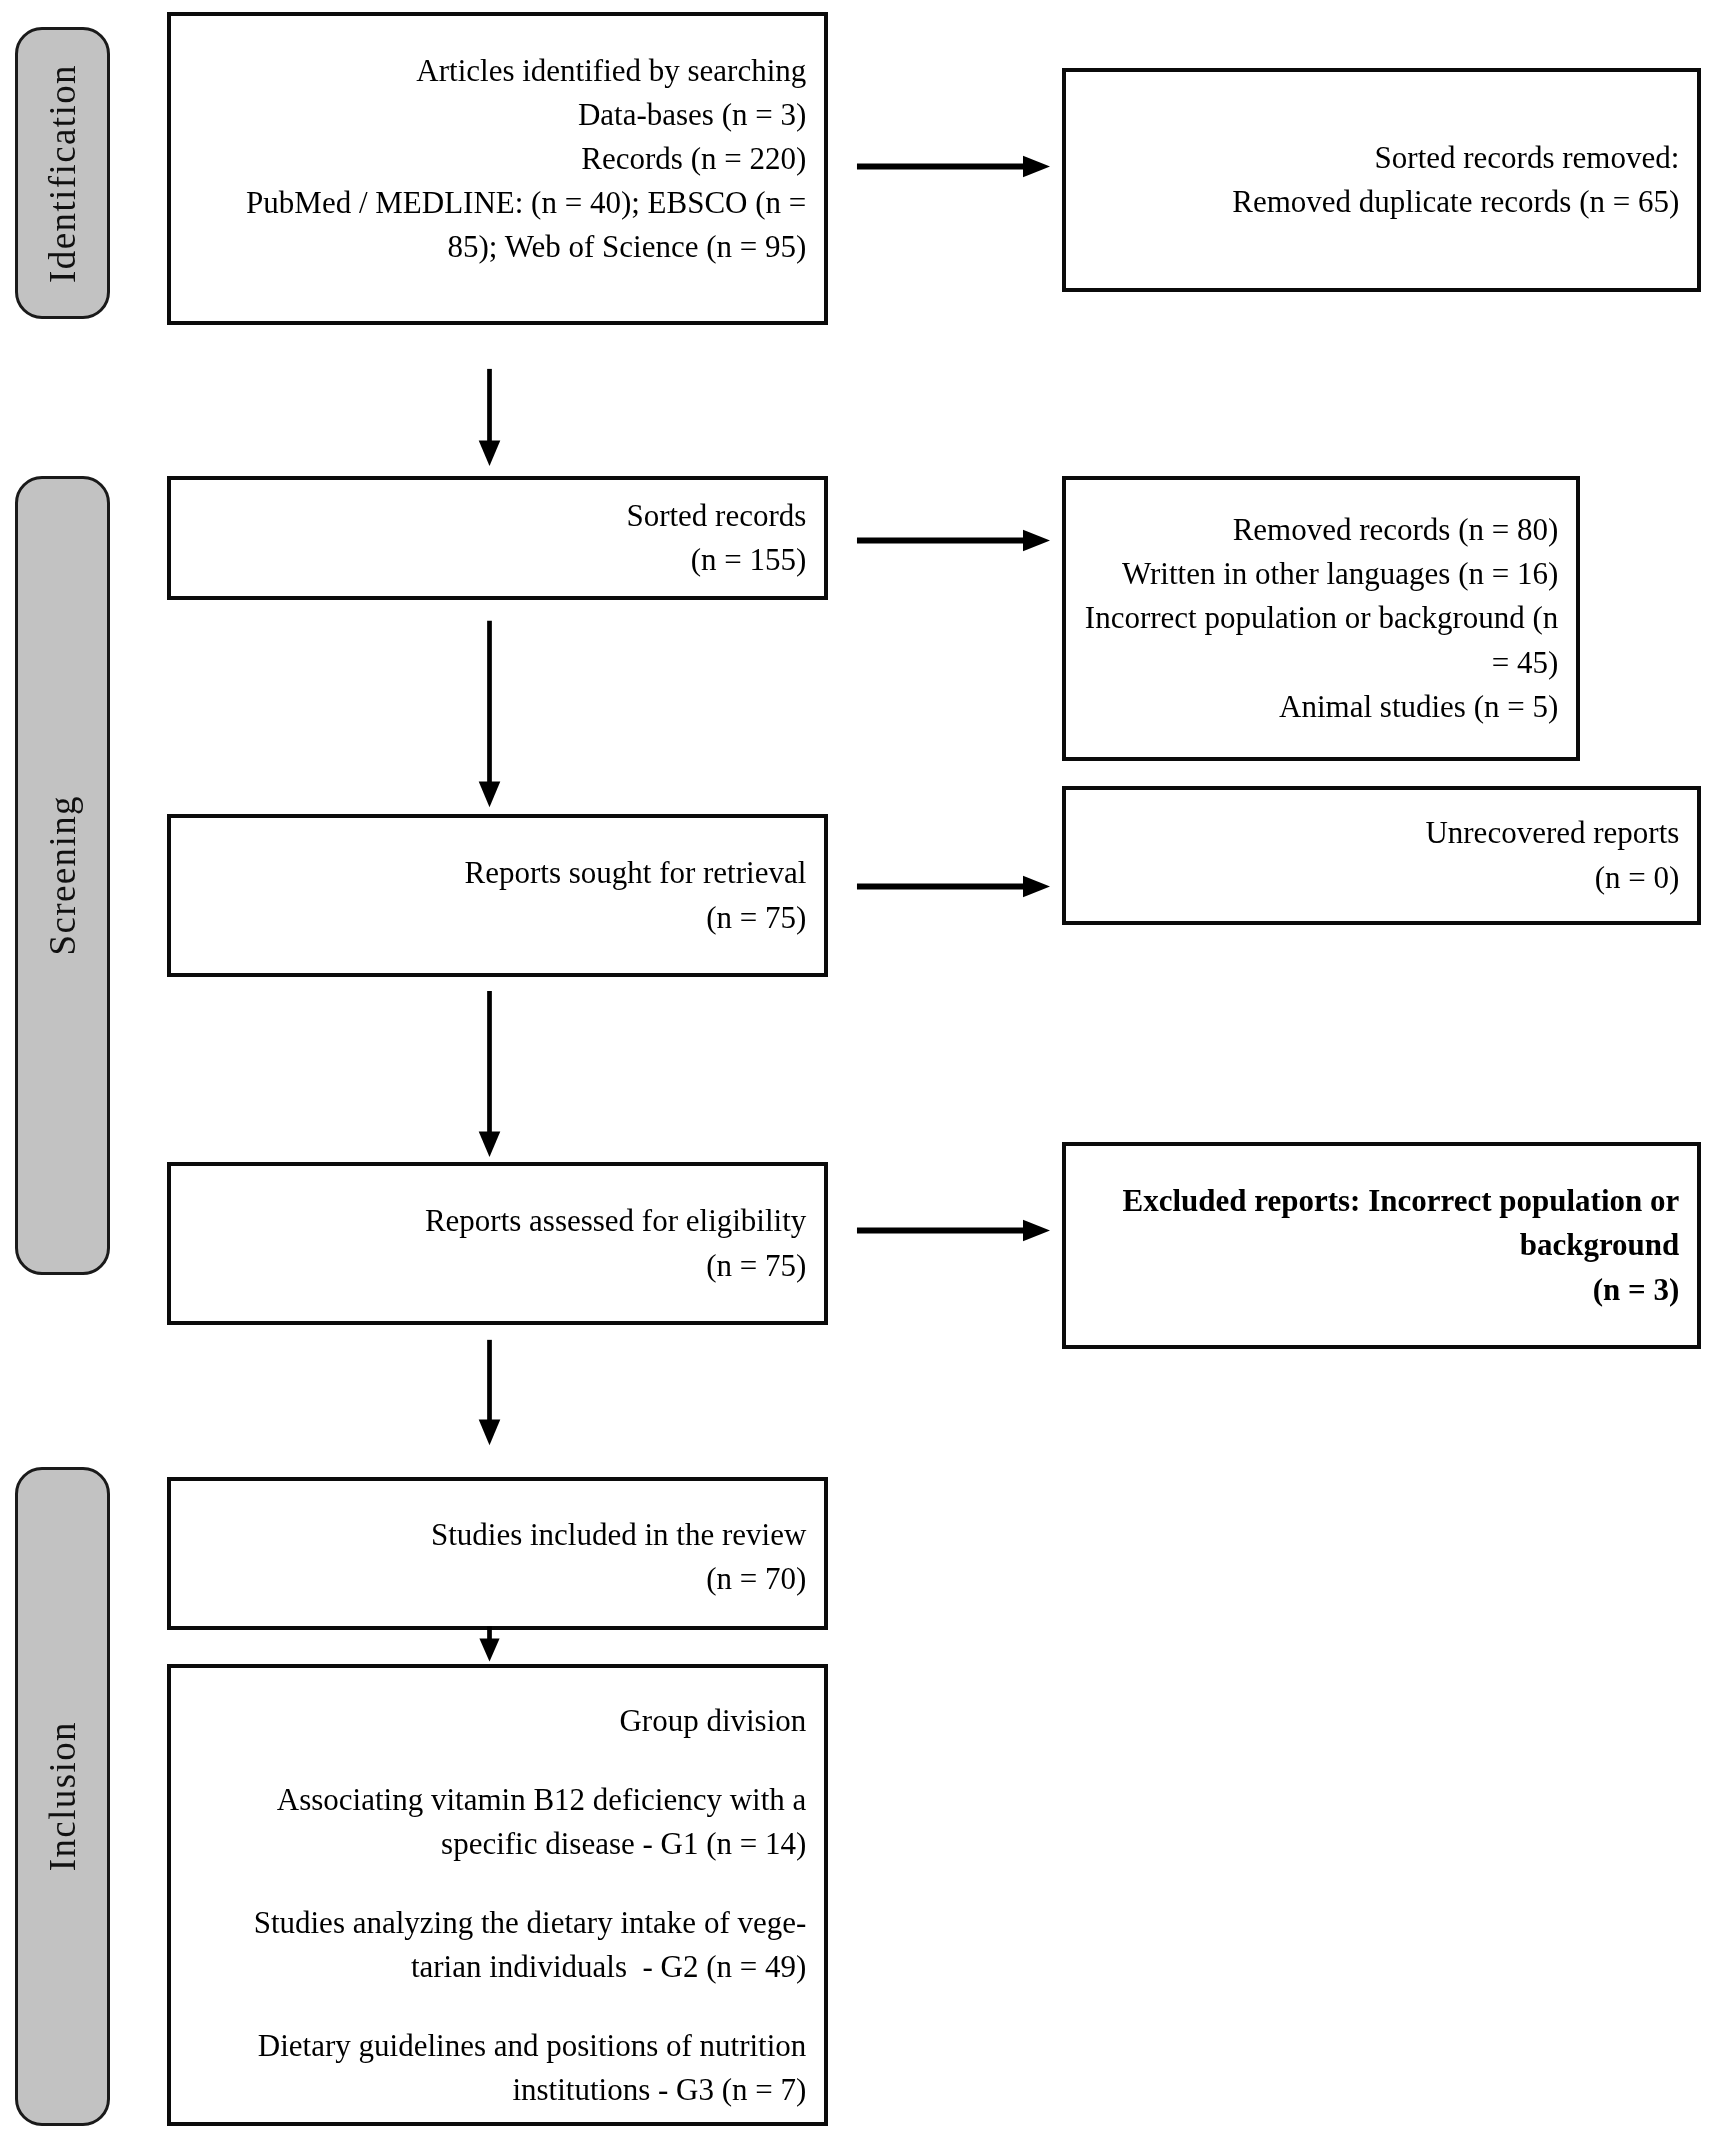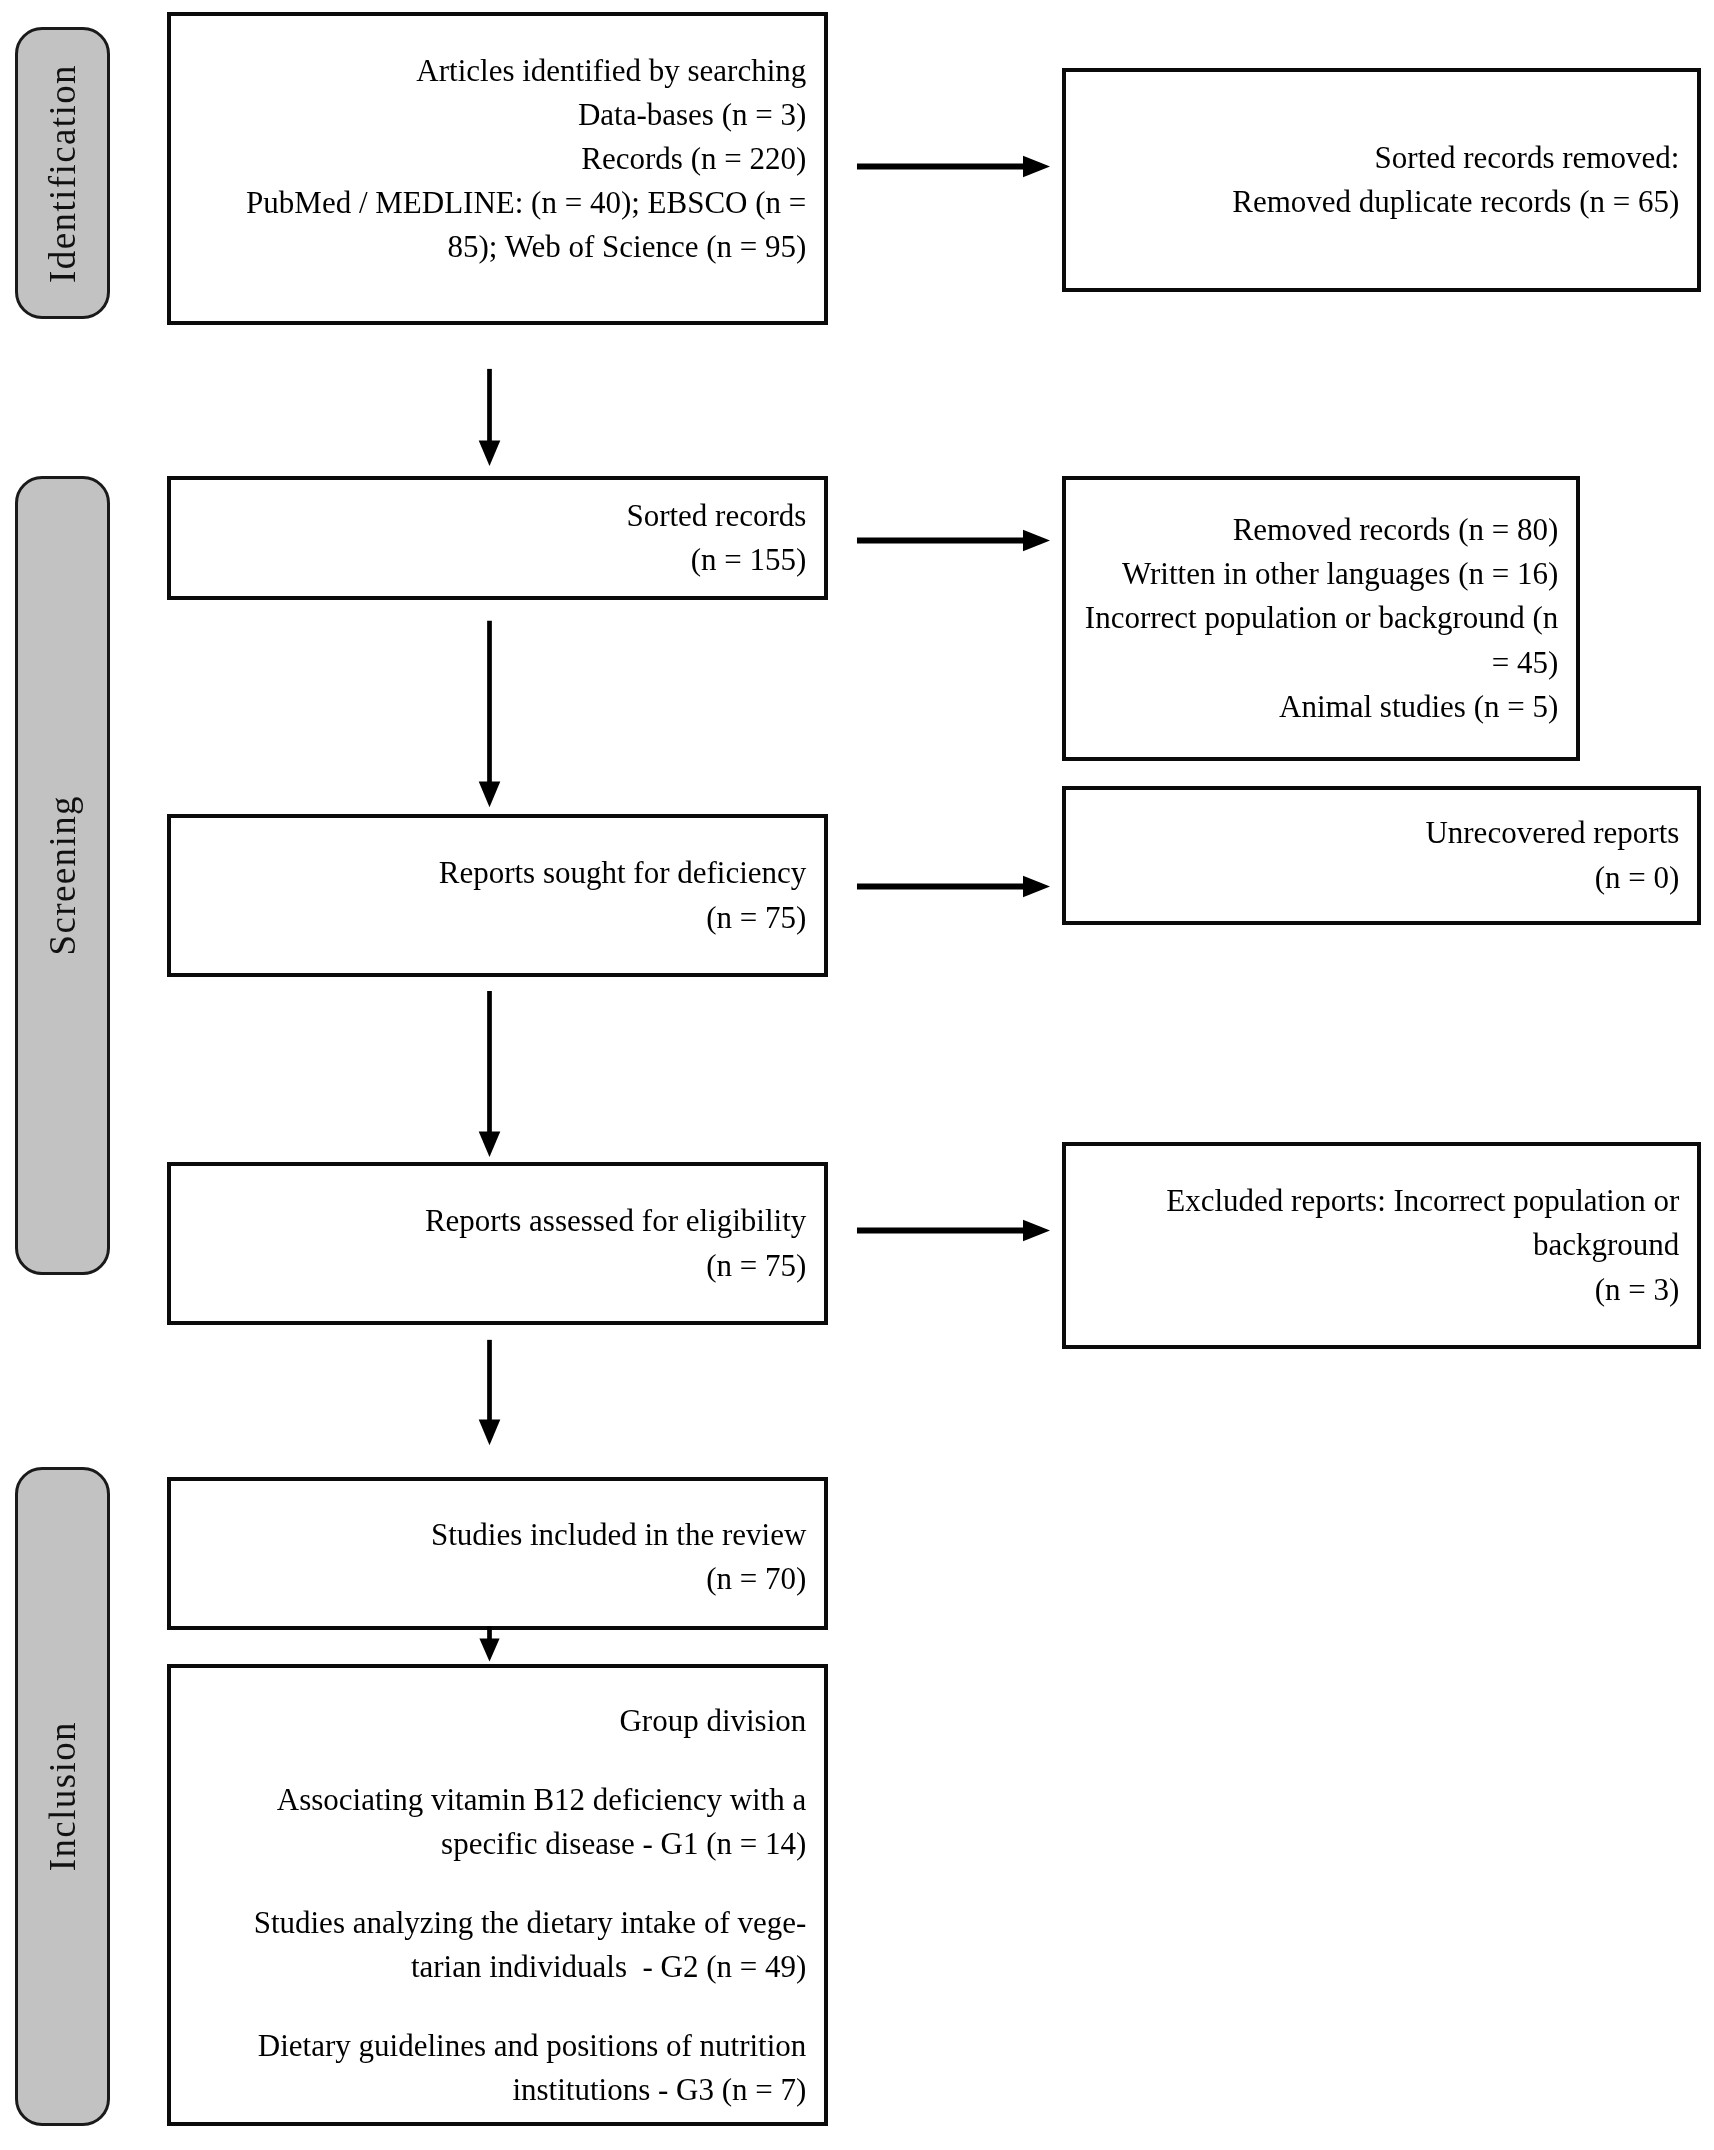--- a/index.html
+++ b/index.html
@@ -77,21 +77,21 @@
   #box-sorted       { left: 167px; top: 476px;  width: 661px;  height: 124px; }
   #box-sought       { left: 167px; top: 814px; width: 661px;  height: 163px; }
   #box-assessed     { left: 167px; top: 1162px; width: 661px;  height: 163px; }
   #box-included     { left: 167px; top: 1460px; width: 661px;  height: 153px; }
   #box-groups       { left: 167px; top: 1664px; width: 661px;  height: 462px; }
 
   
   #box-dup-removed  { left: 1062px; top: 68px;  width: 639px; height: 224px; }
   #box-removed      { left: 1062px; top: 476px;  width: 518px; height: 285px; }
   #box-unrecovered  { left: 1062px; top: 786px; width: 639px; height: 139px; }
-  #box-excluded     { left: 1062px; top: 1142px; width: 639px; height: 207px; }
+  #box-excluded     { left: 1062px; top: 1142px; width: 639px; height: 207px; font-weight: bold; }
 
   
   .arrow { position: absolute; }
   .arrow svg { display: block; overflow: visible; }
 
   #arrow-h-1 { left: 855px; top: 153px; }
   #arrow-h-2 { left: 855px; top: 527px; }
   #arrow-h-3 { left: 855px; top: 873px; }
   #arrow-h-4 { left: 855px; top: 1217px; }
 
@@ -164,21 +164,21 @@
   </div>
 
   <div class="arrow" id="arrow-v-2">
     <svg width="27" height="190" viewBox="0 0 40 280">
       <line x1="20" y1="2" x2="20" y2="244" stroke="#000" stroke-width="7"></line>
       <polygon points="4,240 20,278 36,240" fill="#000"></polygon>
     </svg>
   </div>
 
   <div class="flow-box" id="box-sought">
-    <span class="line">Reports sought for deficiency</span>
+    <span class="line">Reports sought for retrieval</span>
     <span class="line">(n = 75)</span>
   </div>
 
   <div class="arrow" id="arrow-h-3">
     <svg width="197" height="27" viewBox="0 0 290 40">
       <line x1="2" y1="20" x2="252" y2="20" stroke="#000" stroke-width="9"></line>
       <polygon points="248,4 288,20 248,36" fill="#000"></polygon>
     </svg>
   </div>
 

